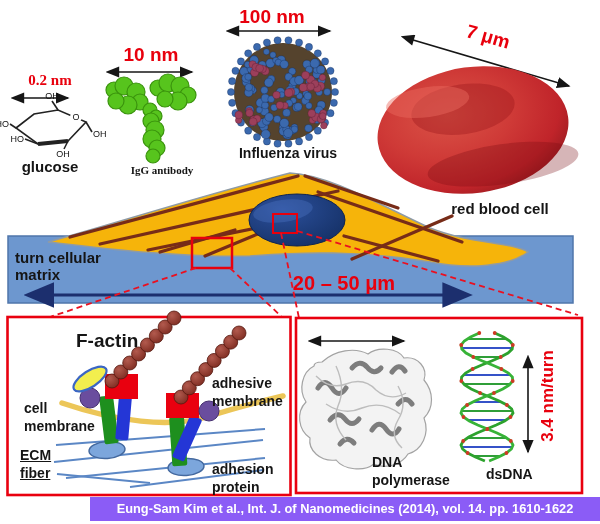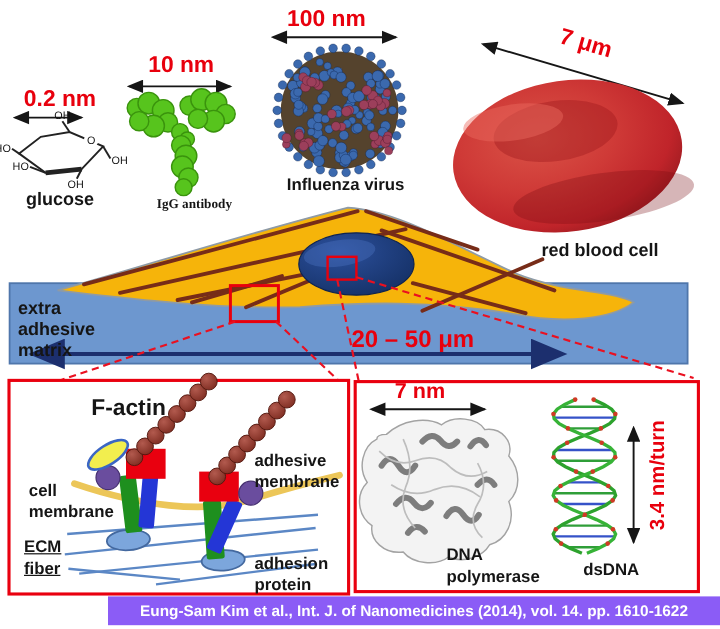--- a/index.html
+++ b/index.html
@@ -2,21 +2,21 @@
 <html><head>
 <meta charset="utf-8">
 <style>
   html,body{margin:0;padding:0;background:#fff;}
   .stage{position:relative;width:600px;height:524px;background:#fff;overflow:hidden;
          font-family:"Liberation Sans",sans-serif;}
   .stage svg.base{position:absolute;left:0;top:0;}
   .lbl{position:absolute;font-weight:bold;color:#151515;}
   .red{color:#e8000d;}
   .ctr{text-align:center;}
-  #t-02nm{left:8px;top:72px;width:84px;font-size:19px;}
+  #t-02nm{left:8px;top:72px;width:84px;font-size:15px;font-family:Liberation Serif, serif;}
   #t-glucose{left:6px;top:158px;width:88px;font-size:15px;}
   #t-10nm{left:108px;top:44px;width:86px;font-size:19px;}
   #t-igg{left:104px;top:164px;width:116px;font-size:11px;font-family:Liberation Serif, serif;}
   #t-100nm{left:224px;top:6px;width:96px;font-size:19px;}
   #t-influenza{left:230px;top:145px;width:116px;font-size:14px;}
   #t-7um{left:448px;top:26px;width:80px;font-size:19px;transform:rotate(16deg);}
   #t-rbc{left:438px;top:200px;width:124px;font-size:15px;}
   #t-ecm{left:15px;top:249px;width:104px;font-size:15px;line-height:1.15;}
   #t-2050{left:286px;top:272px;width:116px;font-size:20px;}
   #t-factin{left:76px;top:330px;width:70px;font-size:19px;}
@@ -424,25 +424,24 @@
 </svg>
 
   <div class="lbl red ctr" id="t-02nm">0.2 nm</div>
   <div class="lbl ctr" id="t-glucose">glucose</div>
   <div class="lbl red ctr" id="t-10nm">10 nm</div>
   <div class="lbl ctr" id="t-igg">IgG antibody</div>
   <div class="lbl red ctr" id="t-100nm">100 nm</div>
   <div class="lbl ctr" id="t-influenza">Influenza virus</div>
   <div class="lbl red ctr" id="t-7um">7 μm</div>
   <div class="lbl ctr" id="t-rbc">red blood cell</div>
-  <div class="lbl" id="t-ecm">extra adhesive matrix</div>
+  <div class="lbl" id="t-ecm">turn cellular matrix</div>
   <div class="lbl red ctr" id="t-2050">20 – 50 μm</div>
   <div class="lbl" id="t-factin">F-actin</div>
   <div class="lbl" id="t-cellmem">cell membrane</div>
   <div class="lbl" id="t-adhcomplex">adhesive membrane</div>
   <div class="lbl" id="t-ecmfiber">ECM fiber</div>
   <div class="lbl" id="t-adhprotein">adhesion protein</div>
-  <div class="lbl red ctr" id="t-7nm">7 nm</div>
   <div class="lbl" id="t-dnapoly">DNA polymerase</div>
   <div class="lbl" id="t-dsdna">dsDNA</div>
   <div class="lbl red" id="t-34nm">3.4 nm/turn</div>
   <div class="lbl" id="t-cite">Eung-Sam Kim et al., Int. J. of Nanomedicines (2014), vol. 14. pp. 1610-1622</div>
 </div>
 
 </body></html>

